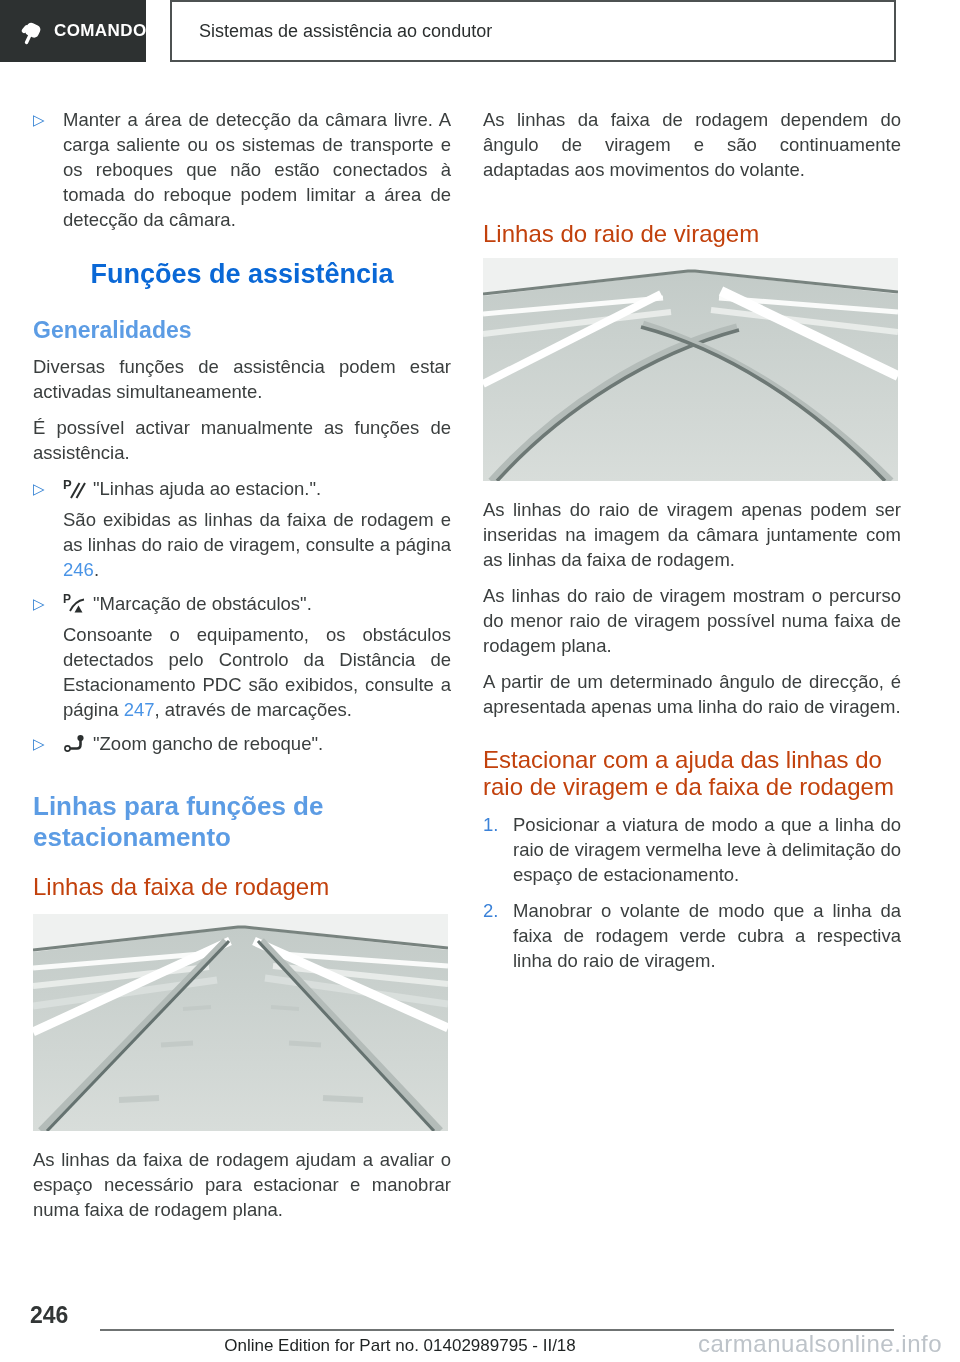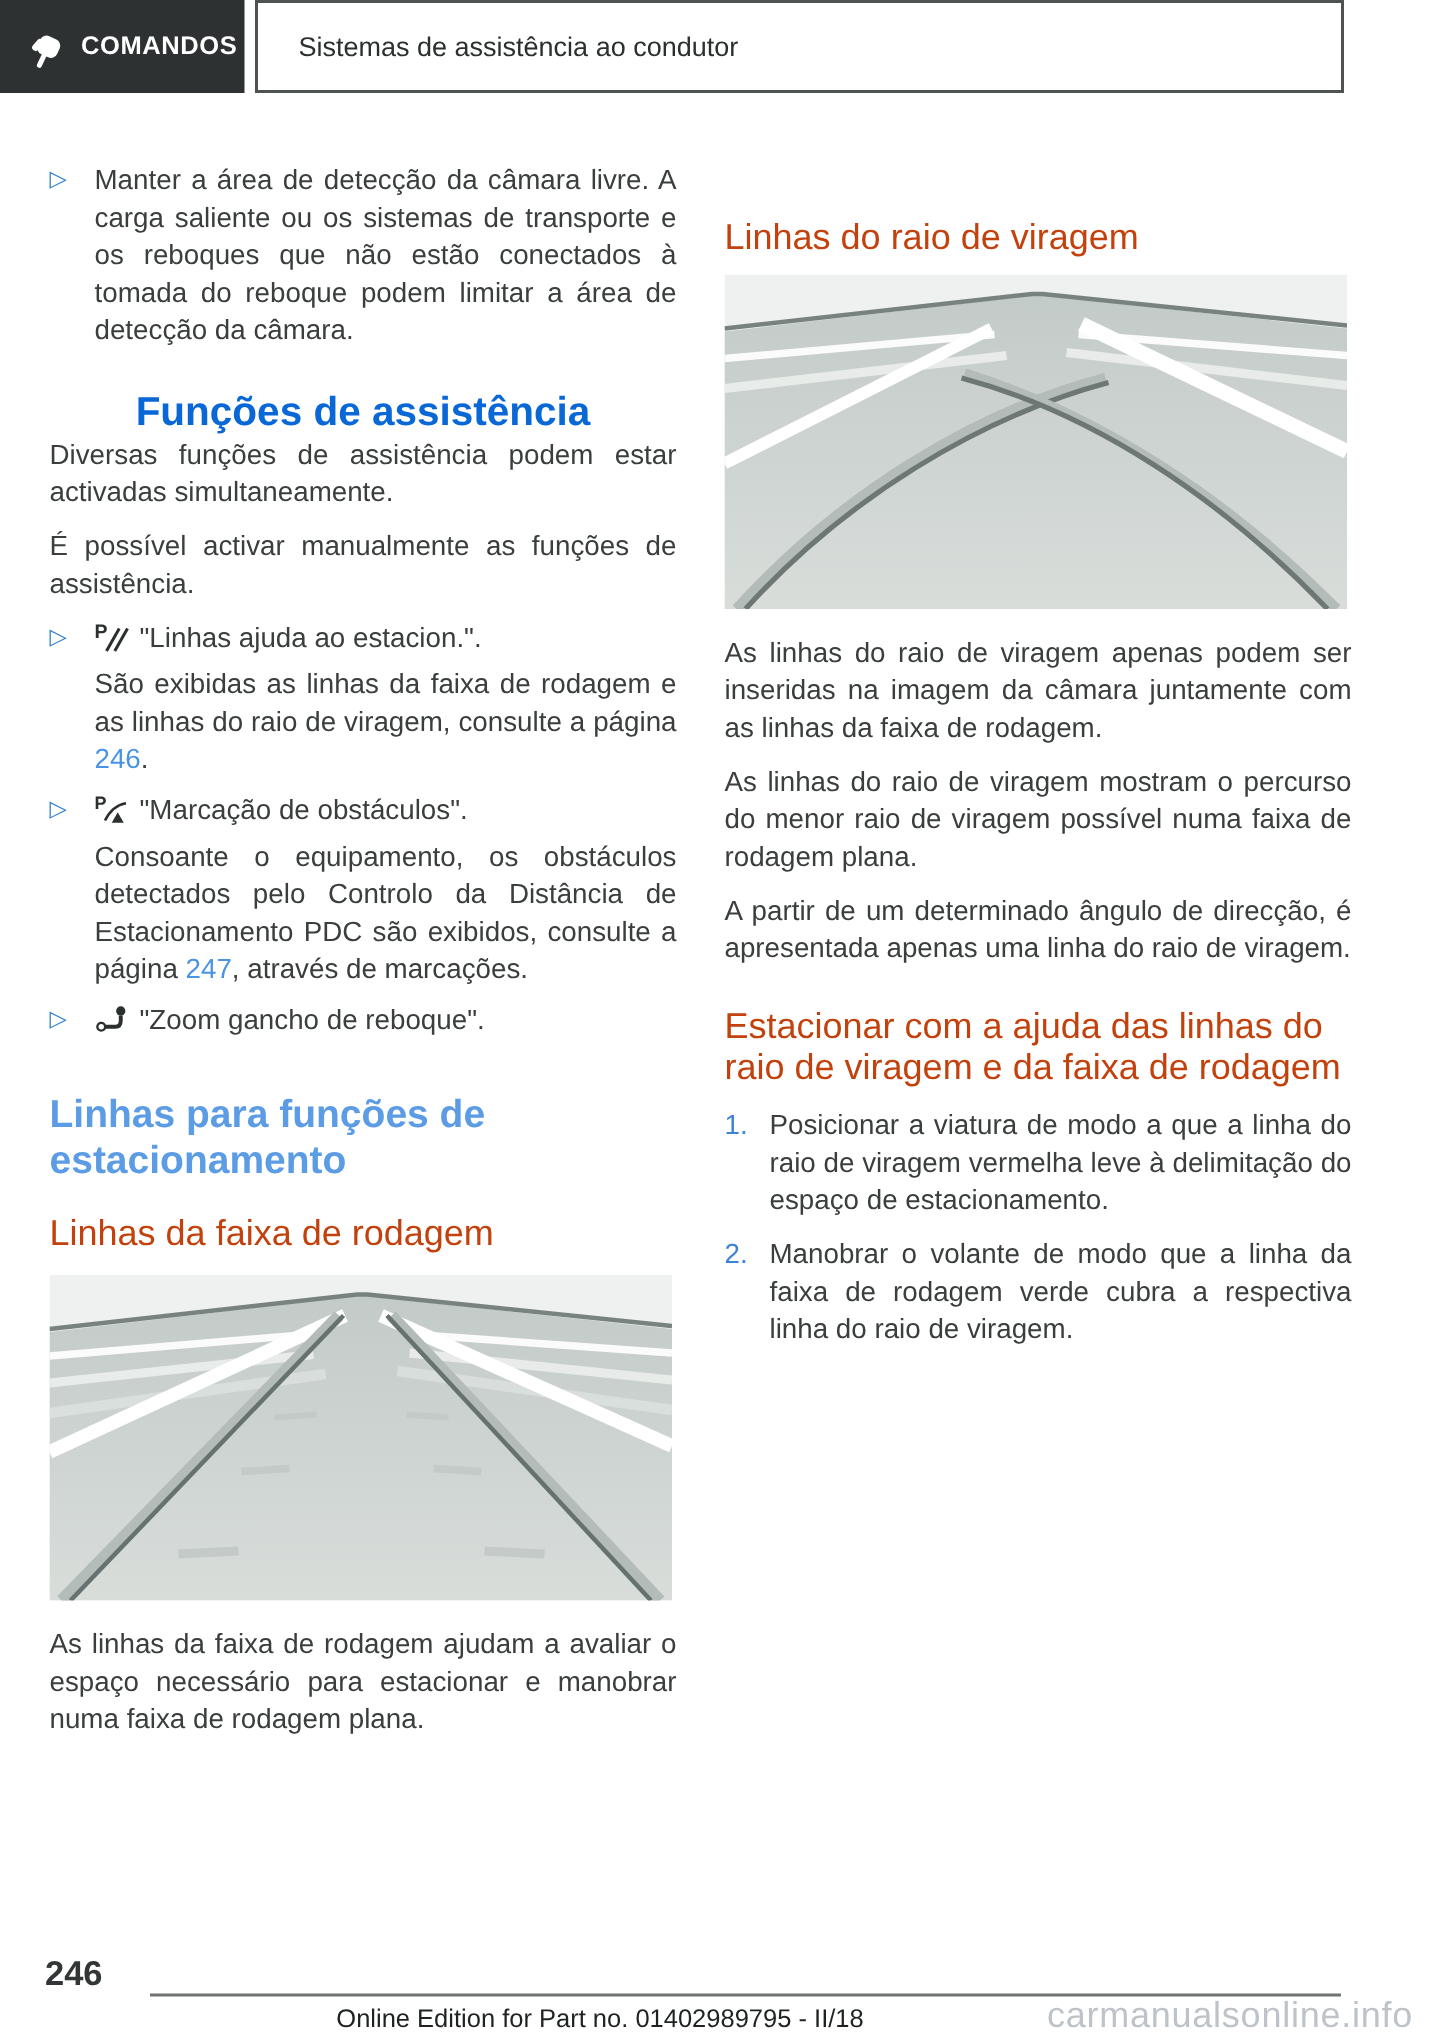--- a/index.html
+++ b/index.html
@@ -3,21 +3,21 @@
 <meta charset="utf-8">
 <style>
   html,body{margin:0;padding:0;}
   body{
     width:960px;height:1362px;position:relative;background:#ffffff;
     font-family:"Liberation Sans","DejaVu Sans",sans-serif;
     color:#3a3e3e;overflow:hidden;
   }
   
   .chapter-box{
-    position:absolute;left:0;top:0;width:163px;height:62px;
+    position:absolute;left:0;top:0;width:146px;height:62px;
     background:#2d3131;display:flex;align-items:center;gap:10px;
     padding-left:20px;box-sizing:border-box;
   }
   .chapter-box .label{color:#ffffff;font-size:17px;font-weight:bold;letter-spacing:.4px;}
   .title-box{
     position:absolute;left:170px;top:0;width:726px;height:62px;
     background:#ffffff;border:2px solid #4e5252;box-sizing:border-box;
     display:flex;align-items:center;padding-left:27px;
   }
   .title-box .title{font-size:18px;color:#2b2f2f;}
@@ -67,20 +67,21 @@
 
 <div class="col col-left">
 
   <div class="hang">
     <span class="tri">▷</span>
     <span class="txt">Manter a área de detecção da câmara livre. A carga saliente ou os sistemas de transporte e os reboques que não estão conectados à tomada do reboque podem limitar a área de detecção da câmara.</span>
   </div>
 
   <h1 class="sec">Funções de assistência</h1>
 
+  <h2 class="subsec">Generalidades</h2>
 
   <p class="body">Diversas funções de assistência podem estar activadas simultaneamente.</p>
   <p class="body">É possível activar manualmente as funções de assistência.</p>
 
   <div class="bullet-row">
     <span class="tri">▷</span>
     <span class="b-icon">
       <svg width="24" height="21" viewBox="0 0 24 21">
         <text x="0" y="11" font-size="13" font-weight="bold" fill="#2b2f2f" font-family="Liberation Sans,sans-serif">P</text>
         <line x1="8" y1="20" x2="16.5" y2="5" stroke="#2b2f2f" stroke-width="2"></line>
@@ -152,20 +153,21 @@
     <line x1="238" y1="93" x2="266" y2="95" stroke="#c3cac7" stroke-width="4"></line>
     <line x1="256" y1="129" x2="288" y2="131" stroke="#c3cac7" stroke-width="5"></line>
     <line x1="290" y1="184" x2="330" y2="186" stroke="#c3cac7" stroke-width="6"></line>
   </svg>
 
   <p class="body">As linhas da faixa de rodagem ajudam a avaliar o espaço necessário para estacionar e manobrar numa faixa de rodagem plana.</p>
 </div>
 
 <div class="col col-right">
 
+  <p class="body">As linhas da faixa de rodagem dependem do ângulo de viragem e são continuamente adaptadas aos movimentos do volante.</p>
 
   <h3 class="bold" style="margin-top:39px;">Linhas do raio de viragem</h3>
 
   <svg class="cam-img" style="margin-top:11px;" width="415" height="223" viewBox="0 0 415 223">
     <defs>
       <linearGradient id="road2" x1="0" y1="0" x2="0" y2="1">
         <stop offset="0" stop-color="#c3cbc8"></stop>
           <stop offset="1" stop-color="#d8ddda"></stop>
       </linearGradient>
     </defs>

